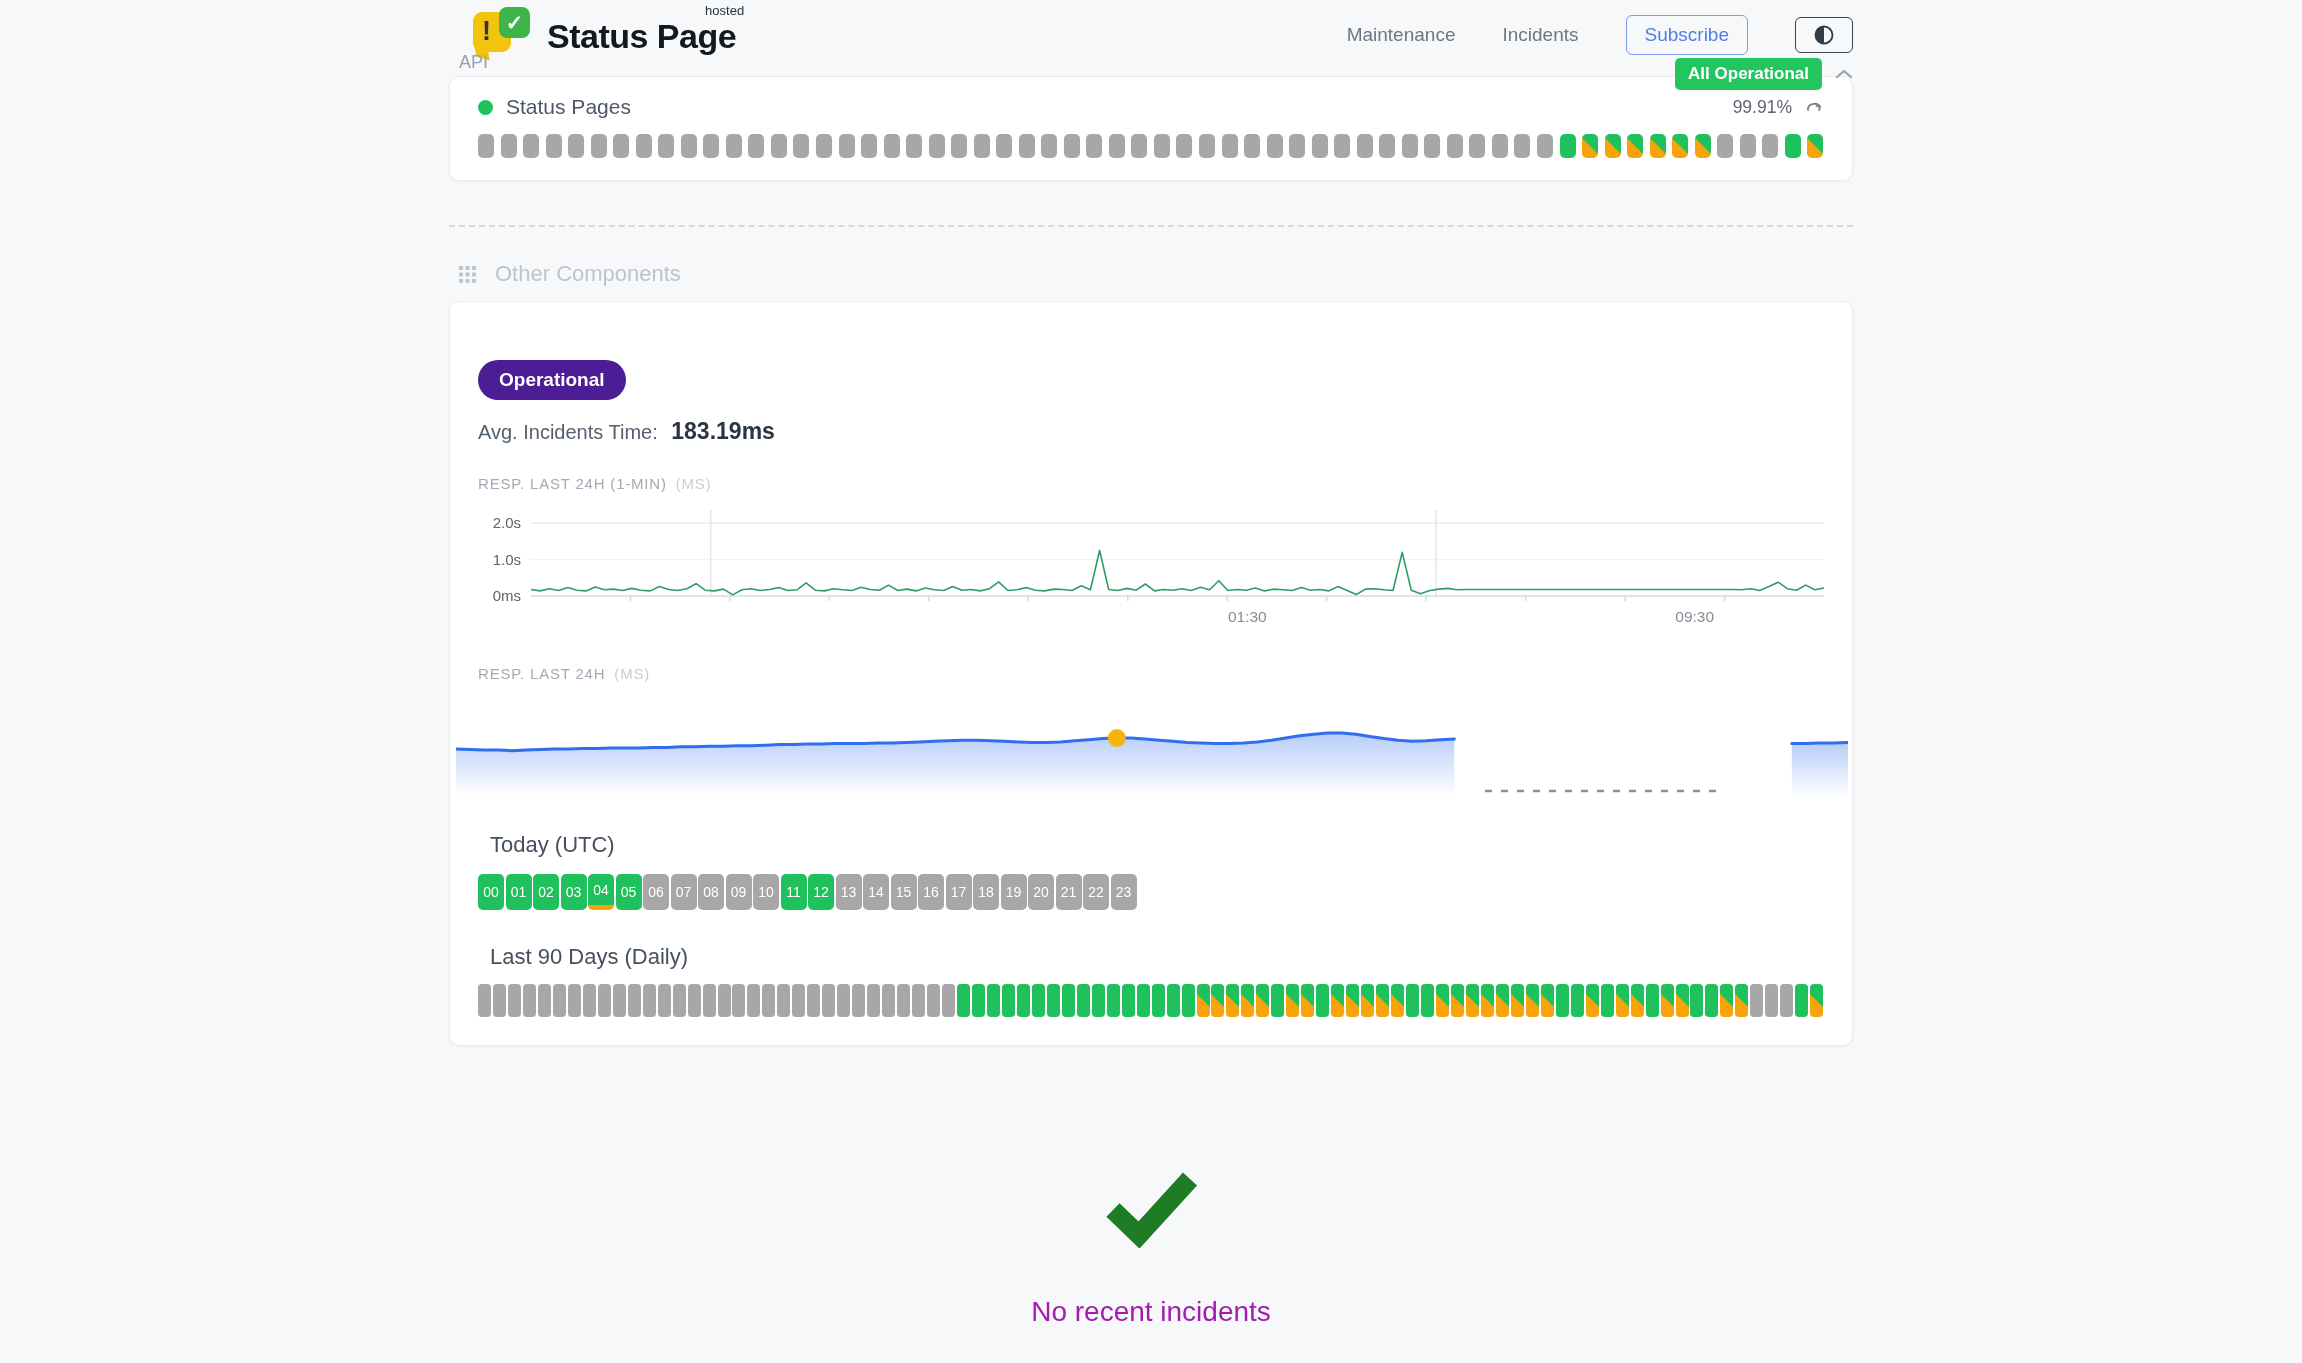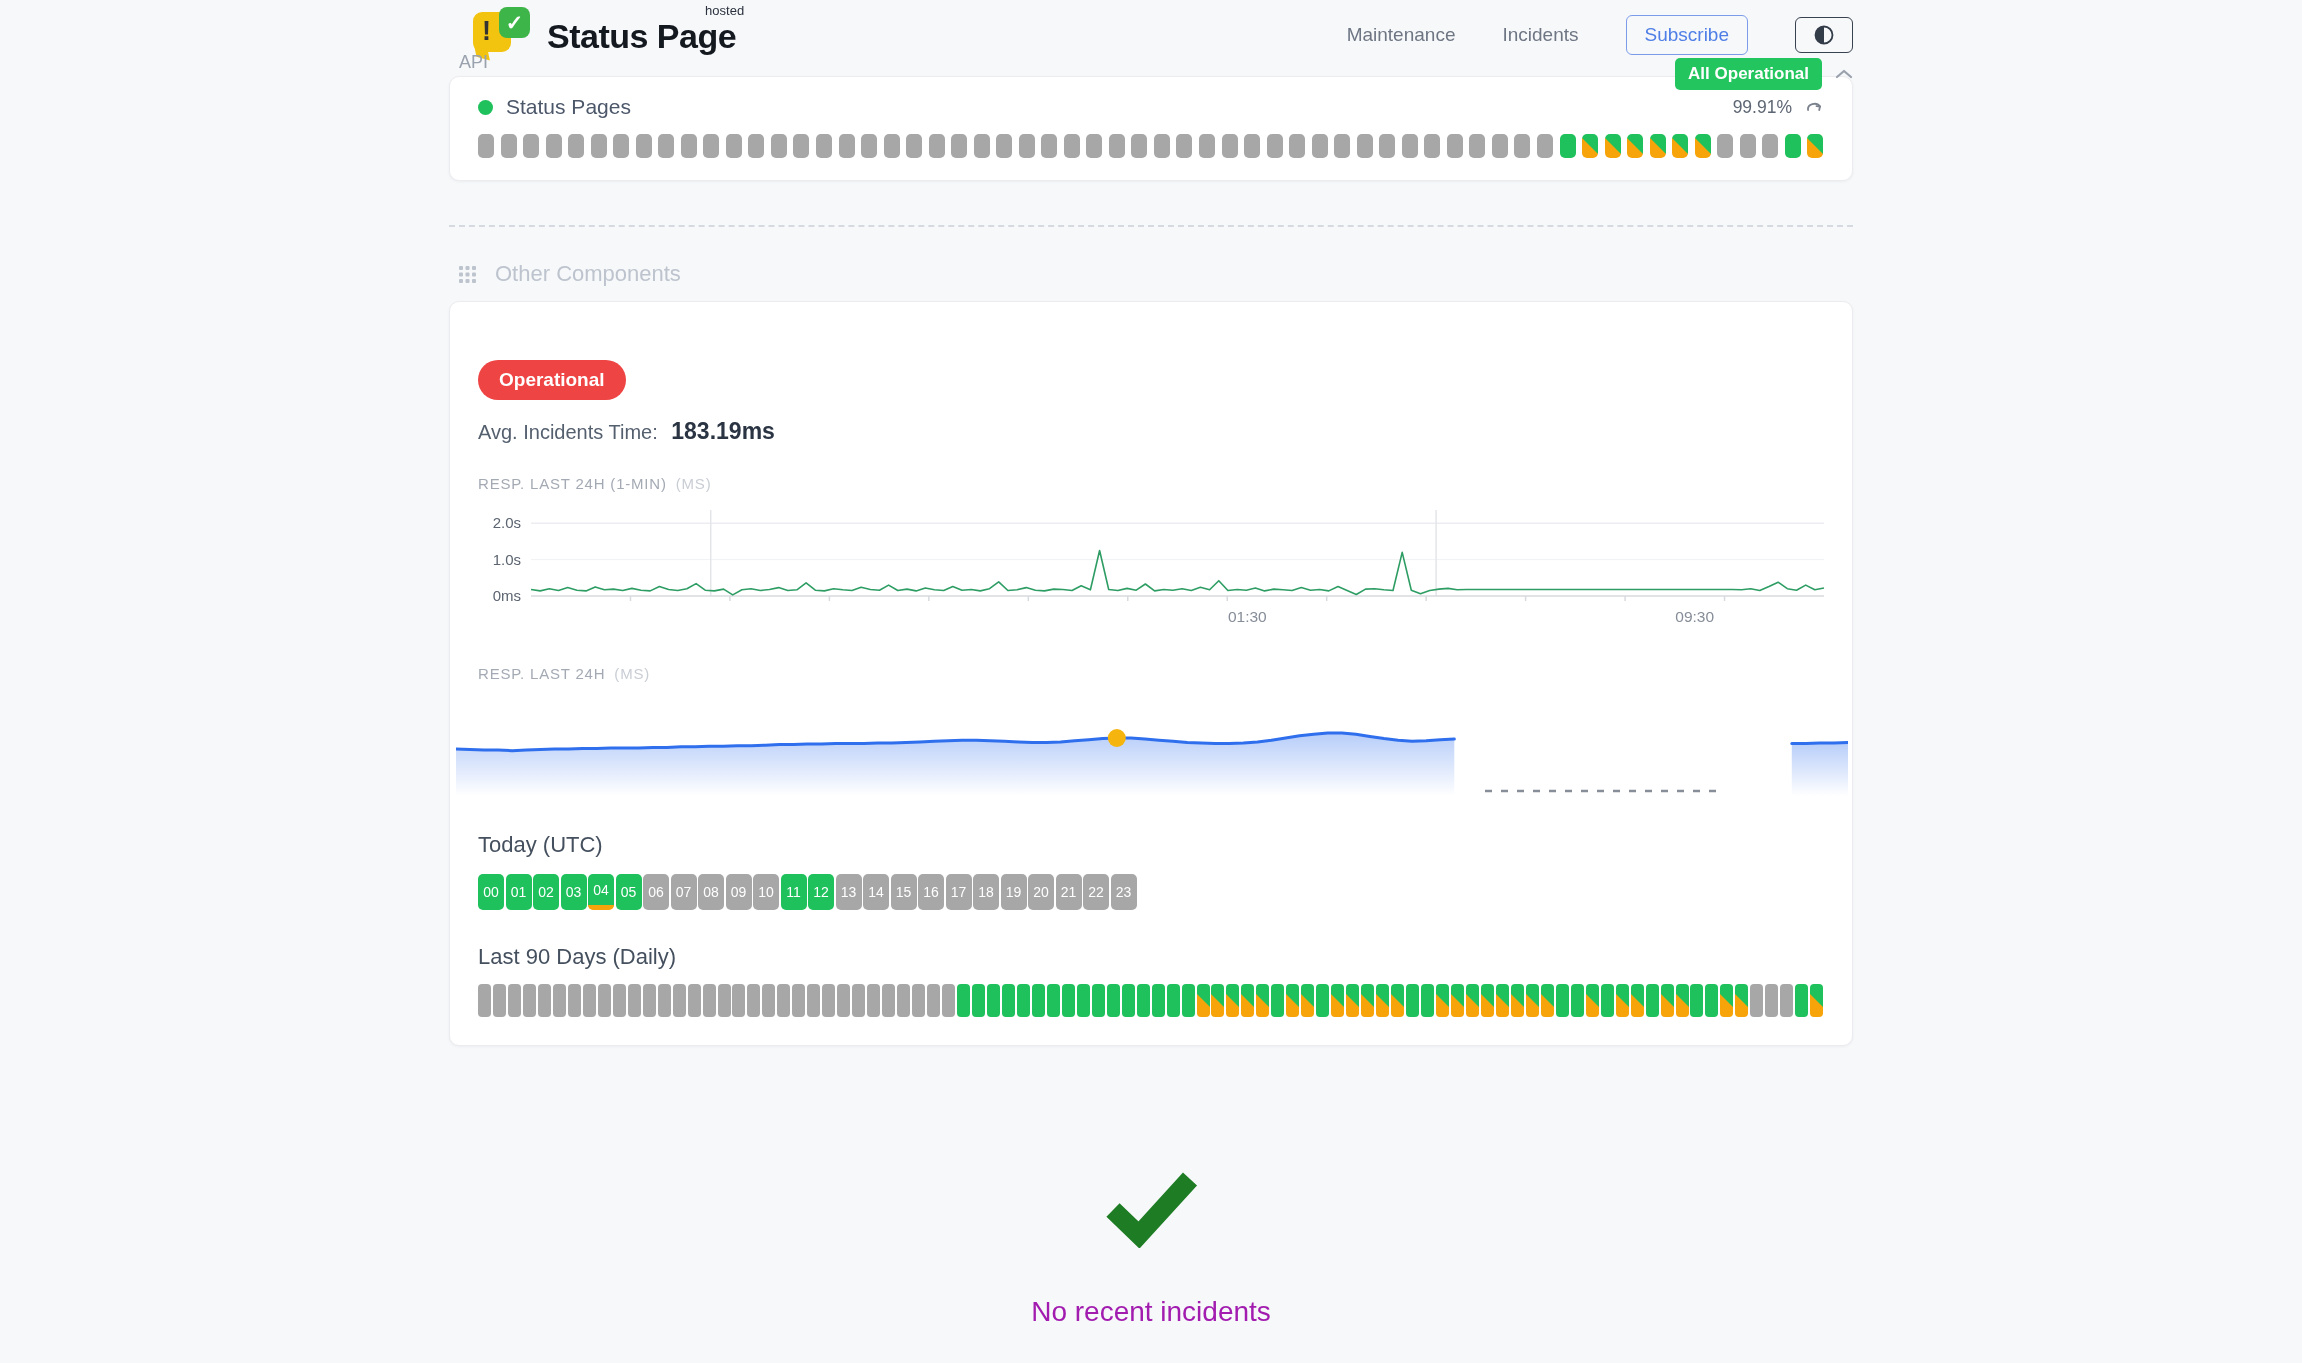--- a/index.html
+++ b/index.html
@@ -49,31 +49,31 @@
   .x { background:#a7a7a7; }
   .g { background:#1fc15c; }
   .h { background:linear-gradient(45deg,#f6a40a 49.5%,#1fc15c 50.5%); }
 
   .divider { margin-top:44px; border-top:2px dashed #d6dae0; }
 
   .section2-label { margin-top:34px; margin-left:10px; display:flex; align-items:center; gap:19px; font-size:22px; color:#bdc4ce; }
 
   .card2 { margin-top:14px; padding-bottom:28px; }
 
-  .op-badge { display:inline-block; margin-top:40px; background:#ef4444; color:#fff; font-size:19px; font-weight:700; padding:9px 21px; border-radius:999px; }
+  .op-badge { display:inline-block; margin-top:40px; background:#4c1d95; color:#fff; font-size:19px; font-weight:700; padding:9px 21px; border-radius:999px; }
   .avg-row { margin-top:18px; font-size:20px; color:#55606f; }
   .avg-val { font-size:23px; font-weight:700; color:#2a3442; margin-left:8px; }
 
   .chart-label { margin-top:30px; font-size:15px; letter-spacing:0.8px; color:#a4aab4; }
   .chart-label .unit { color:#c9cdd4; margin-left:4px; }
   .svg1 { display:block; margin-top:12px; width:1348px; height:125px; }
   .chart-label2 { margin-top:36px; }
   .svg2 { display:block; margin:10px -22px 0; width:1392px; height:110px; }
 
-  .strip-title { margin-top:30px; font-size:22px; font-weight:500; color:#45505f; }
+  .strip-title { margin-top:30px; font-size:22px; font-weight:500; color:#45505f;margin-left:12px; }
   .hours { margin-top:16px; display:flex; gap:1.5px; width:662px; }
   .hb { width:26px; height:36px; border-radius:5px; display:flex; align-items:center; justify-content:center; color:#fff; font-size:14px; cursor:pointer; }
   .hb.up { background:#1fc15c; }
   .hb.none { background:#a7a7a7; }
   .hb.flag { border-bottom:5px solid #f6a40a; }
 
   .days { margin-top:14px; display:flex; justify-content:space-between; }
   .db { width:13px; height:33px; border-radius:4px; cursor:pointer; }
 
   

